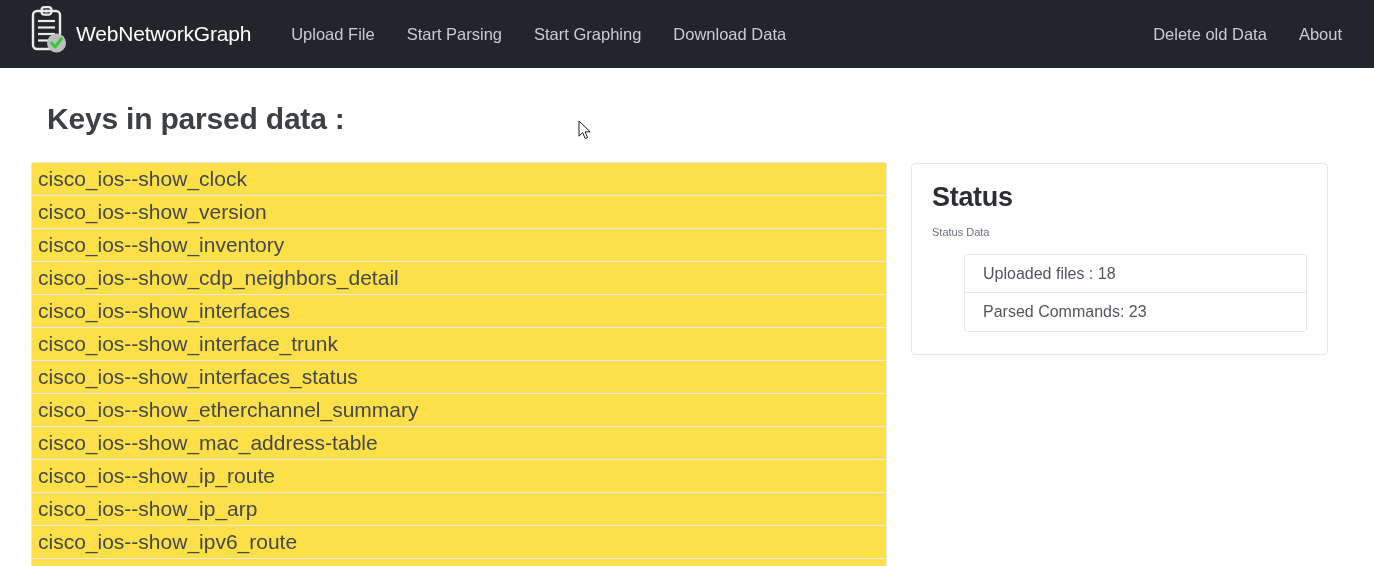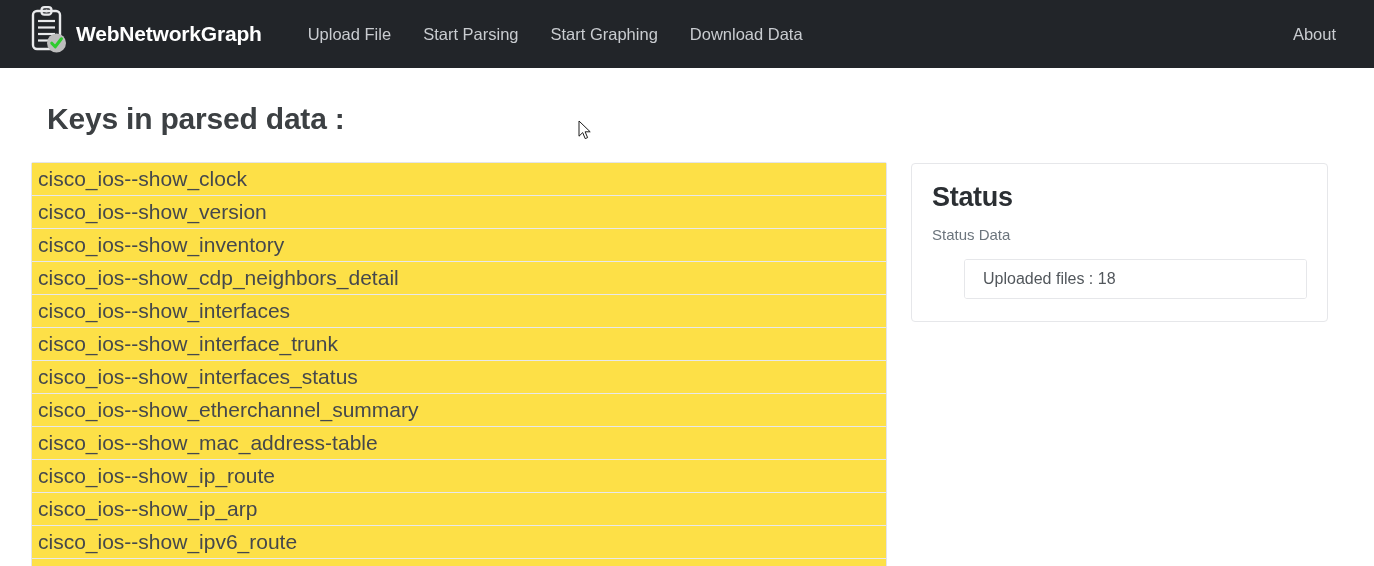--- a/index.html
+++ b/index.html
@@ -35,28 +35,28 @@
     height: 58px;
     position: relative;
     flex: 0 0 auto;
     margin-right: 4px;
   }
   .brand-title {
     color: #ffffff;
     font-size: 21px;
     letter-spacing: -0.2px;
     white-space: nowrap;
-    font-weight: 700;
+    font-weight: 400;
   }
   .nav-links {
     display: flex;
     align-items: center;
     gap: 0px;
     list-style: none;
-    margin: 6px;
+    margin: 0;
     padding: 0;
   }
   .nav-links.right { margin-left: auto; }
   .nav-link {
     color: #c9ccd0;
     font-size: 16.5px;
     text-decoration: none;
     padding: 8px 16px;
     white-space: nowrap;
     display: block;
@@ -120,21 +120,21 @@
   .card-title {
     margin: 0;
     font-size: 27px;
     font-weight: 700;
     color: #2b2f33;
     letter-spacing: -0.3px;
     line-height: 1.15;
   }
   .card-subtitle {
     margin: 13px 0 0 0;
-    font-size: 15px;
+    font-size: 11px;
     color: #6c757d;
   }
   .card-list {
     margin-top: 16px;
     border: 1px solid #e6e7ea;
     border-radius: 3px;
     overflow: hidden;
     margin-left: 32px;
   }
   .card-list-item {
@@ -191,20 +191,23 @@
       </li>
     <li>
         <a class="nav-link" href="#">Start Graphing</a>
       </li>
     <li>
         <a class="nav-link" href="#">Download Data</a>
       </li>
   </ul>
 
   <ul class="nav-links right">
+    <li>
+        <a class="nav-link" href="#">Delete old Data</a>
+      </li>
     <li>
         <a class="nav-link" href="#">About</a>
       </li>
   </ul>
 
 </div>
 
 <div class="page">
 
   <h1 class="page-title">Keys in parsed data :</h1>
@@ -228,20 +231,21 @@
           <div class="list-item">cisco_ios--show_ipv6_neighbors</div>
         </div>
     </div>
 
     <div class="col-right">
       <div class="card">
         <h2 class="card-title">Status</h2>
         <p class="card-subtitle">Status Data</p>
         <div class="card-list" id="status-list">
             <div class="card-list-item">Uploaded files : 18</div>
+            <div class="card-list-item">Parsed Commands: 23</div>
           </div>
       </div>
     </div>
 
   </div>
 
   <span class="cursor">
     <svg width="14" height="21" viewBox="0 0 14 21" aria-hidden="true">
       <path d="M1 1 L1 16.2 L4.7 12.6 L7.2 18.6 L9.6 17.6 L7.1 11.8 L12.2 11.8 Z" fill="#ffffff" stroke="#1c1c1c" stroke-width="1"></path>
     </svg>

